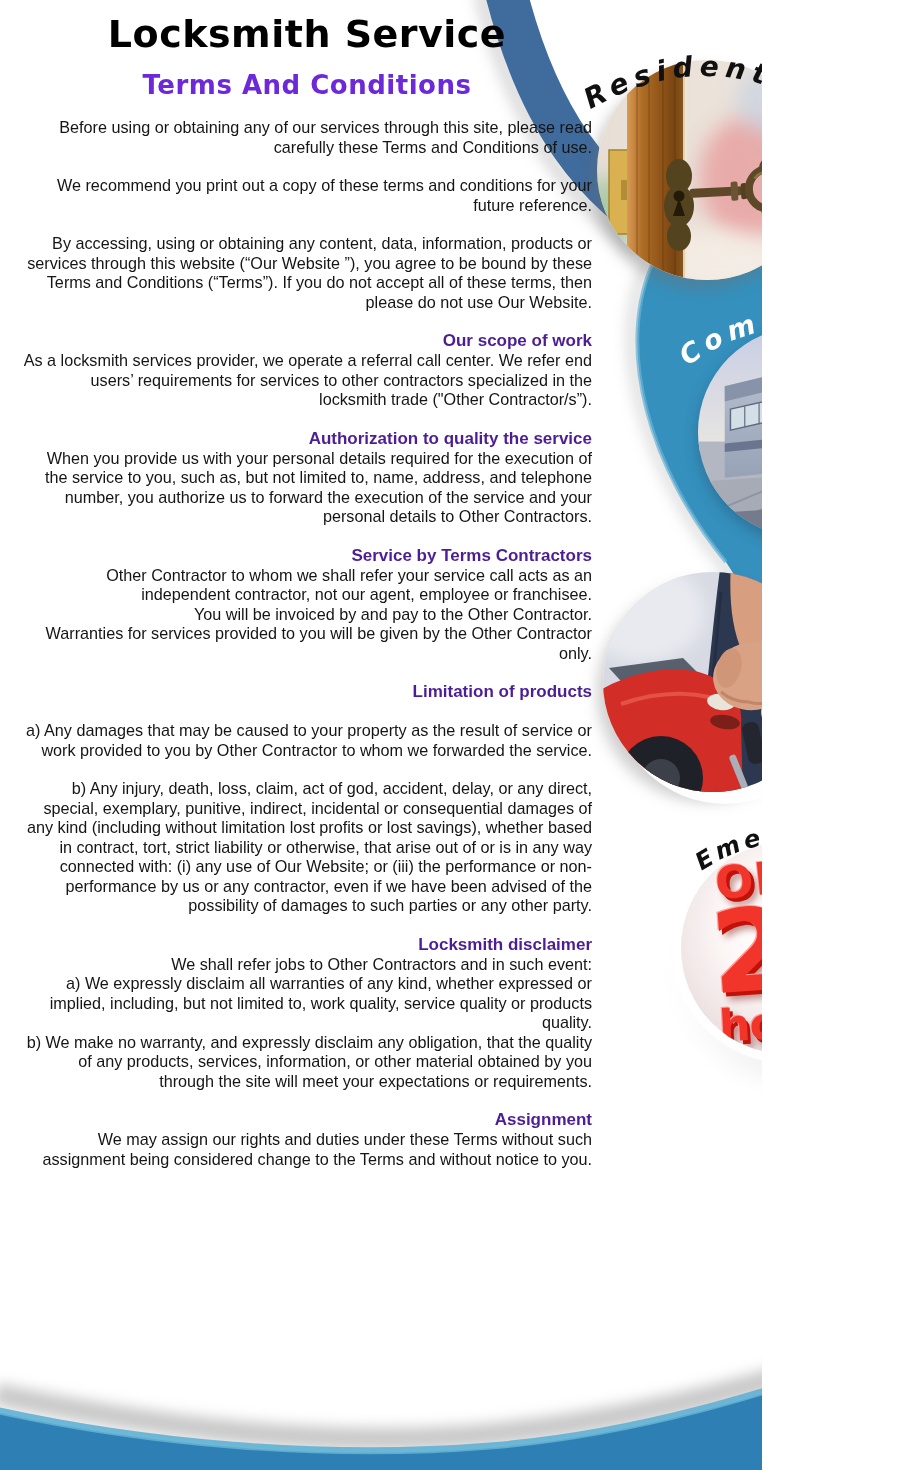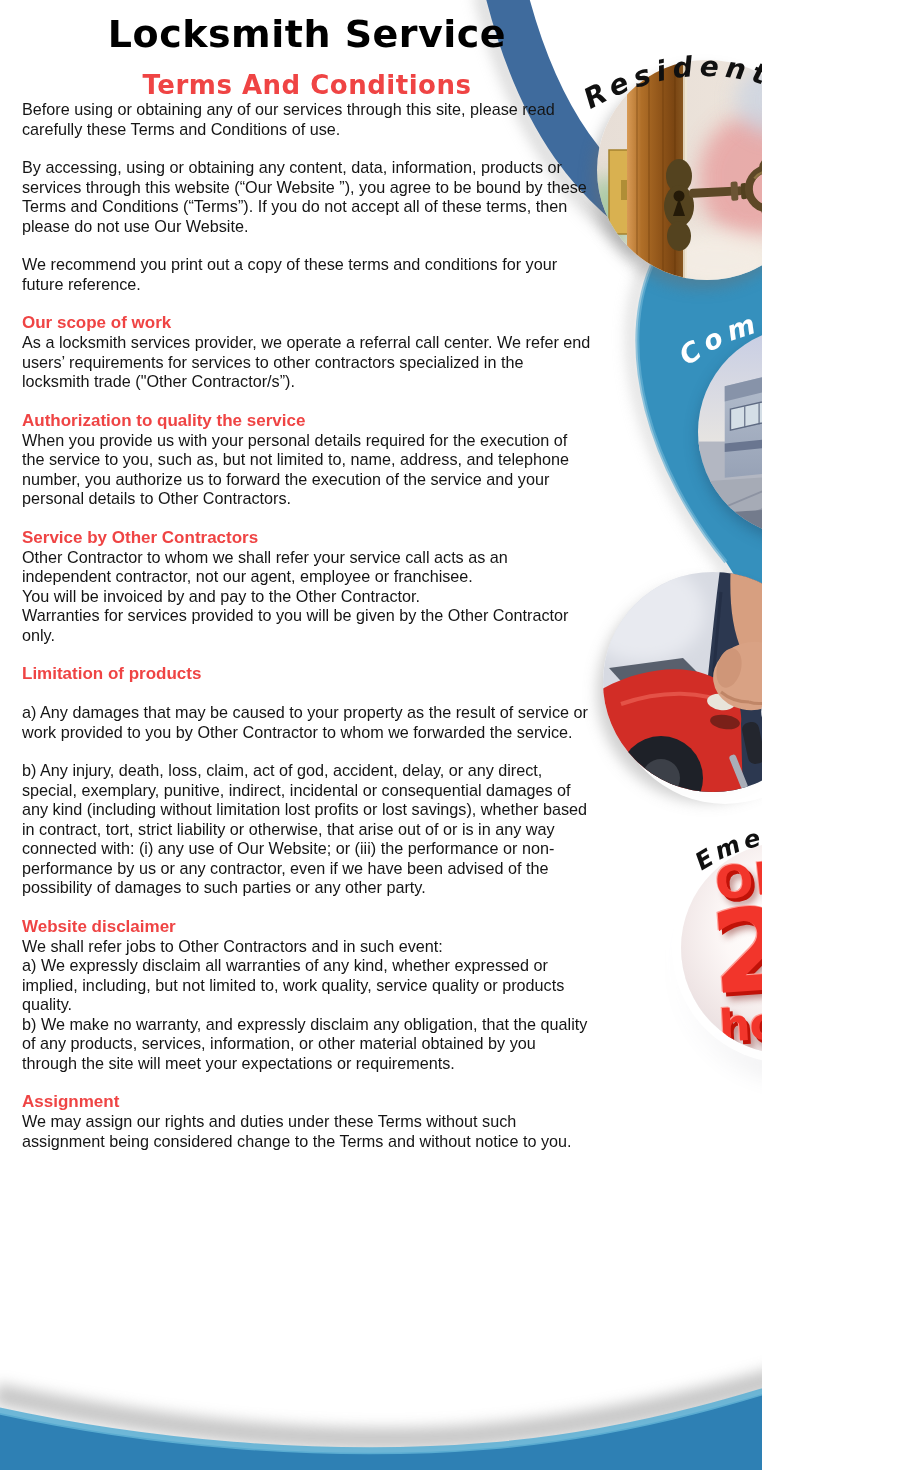--- a/index.html
+++ b/index.html
@@ -7,24 +7,24 @@
         font-family:"Liberation Sans",sans-serif;}
   .decor,.labels{position:absolute;left:0;top:0;width:900px;height:1470px;}
   .labels{pointer-events:none;z-index:6;}
   .decor{z-index:1;}
 
   
   .content{position:absolute;left:22px;top:12px;width:570px;z-index:5;}
   .title{font-family:"DejaVu Sans",sans-serif;font-weight:bold;font-size:38px;
          text-align:center;color:#000;letter-spacing:0.5px;}
   .subtitle{font-family:"DejaVu Sans",sans-serif;font-weight:bold;font-size:26px;
-         text-align:center;color:#ef4444;margin-top:14px;letter-spacing:0.5px;}
-  .terms{font-size:16.2px;line-height:19.5px;color:#151515;}
+         text-align:center;color:#6d28d9;margin-top:14px;letter-spacing:0.5px;}
+  .terms{margin-top:18px;font-size:16.2px;line-height:19.5px;color:#151515;text-align:right;}
   .blk{margin:0 0 19px 0;}
-  .blk .h{font-size:17px;font-weight:bold;color:#ef4444;margin:0;line-height:20px;}
+  .blk .h{font-size:17px;font-weight:bold;color:#4c1d95;margin:0;line-height:20px;}
   .blk .b{margin:0;white-space:pre-line;}
 
   
   .circle{position:absolute;border-radius:50%;overflow:hidden;z-index:3;}
   .circle svg{display:block;width:100%;height:100%;}
   #c-res {left:597px;top:60px;width:220px;height:220px;
           box-shadow:-5px 9px 14px rgba(110,110,110,.4);}
   #c-com {left:698px;top:327px;width:210px;height:210px;
           box-shadow:0 6px 14px rgba(30,60,90,.35);}
   #c-auto{left:603px;top:572px;width:220px;height:220px;
@@ -87,50 +87,50 @@
 
   <div class="content">
     <div class="title">Locksmith Service</div>
     <div class="subtitle">Terms And Conditions</div>
 
     <div class="terms">
       <div class="blk">
           <p class="b">Before using or obtaining any of our services through this site, please read carefully these Terms and Conditions of use.</p>
         </div>
       <div class="blk">
+          <p class="b">We recommend you print out a copy of these terms and conditions for your future reference.</p>
+        </div>
+      <div class="blk">
           <p class="b">By accessing, using or obtaining any content, data, information, products or services through this website (“Our Website ”), you agree to be bound by these Terms and Conditions (“Terms”). If you do not accept all of these terms, then please do not use Our Website.</p>
-        </div>
-      <div class="blk">
-          <p class="b">We recommend you print out a copy of these terms and conditions for your future reference.</p>
         </div>
       <div class="blk">
         <h3 class="h">Our scope of work</h3>
         <p class="b">As a locksmith services provider, we operate a referral call center. We refer end users’ requirements for services to other contractors specialized in the locksmith trade ("Other Contractor/s”).</p>
       </div>
       <div class="blk">
         <h3 class="h">Authorization to quality the service</h3>
         <p class="b">When you provide us with your personal details required for the execution of the service to you, such as, but not limited to, name, address, and telephone number, you authorize us to forward the execution of the service and your personal details to Other Contractors.</p>
       </div>
       <div class="blk">
-        <h3 class="h">Service by Other Contractors</h3>
+        <h3 class="h">Service by Terms Contractors</h3>
         <p class="b">Other Contractor to whom we shall refer your service call acts as an independent contractor, not our agent, employee or franchisee.
 You will be invoiced by and pay to the Other Contractor.
 Warranties for services provided to you will be given by the Other Contractor only.</p>
       </div>
       <div class="blk">
         <h3 class="h">Limitation of products</h3>
       </div>
       <div class="blk">
           <p class="b">a) Any damages that may be caused to your property as the result of service or work provided to you by Other Contractor to whom we forwarded the service.</p>
         </div>
       <div class="blk">
           <p class="b">b) Any injury, death, loss, claim, act of god, accident, delay, or any direct, special, exemplary, punitive, indirect, incidental or consequential damages of any kind (including without limitation lost profits or lost savings), whether based in contract, tort, strict liability or otherwise, that arise out of or is in any way connected with: (i) any use of Our Website; or (iii) the performance or non-performance by us or any contractor, even if we have been advised of the possibility of damages to such parties or any other party.</p>
         </div>
       <div class="blk">
-        <h3 class="h">Website disclaimer</h3>
+        <h3 class="h">Locksmith disclaimer</h3>
         <p class="b">We shall refer jobs to Other Contractors and in such event:
 a) We expressly disclaim all warranties of any kind, whether expressed or implied, including, but not limited to, work quality, service quality or products quality.
 b) We make no warranty, and expressly disclaim any obligation, that the quality of any products, services, information, or other material obtained by you through the site will meet your expectations or requirements.</p>
       </div>
       <div class="blk">
         <h3 class="h">Assignment</h3>
         <p class="b">We may assign our rights and duties under these Terms without such assignment being considered change to the Terms and without notice to you.</p>
       </div>
     </div>
   </div>

